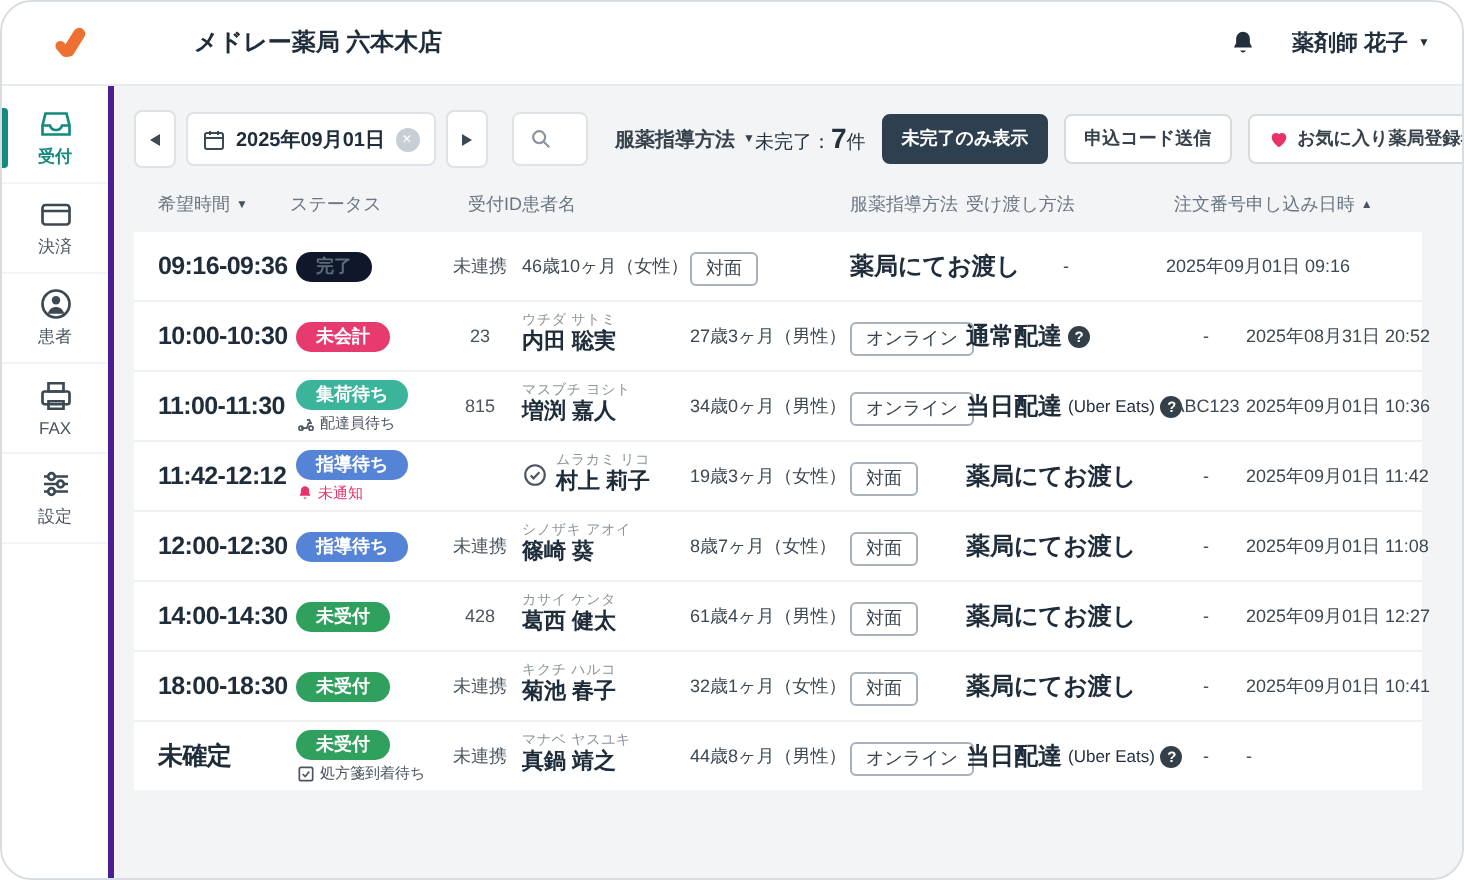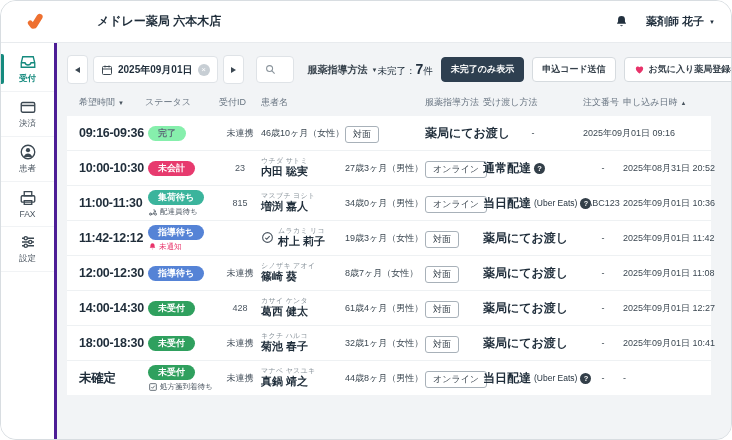--- a/index.html
+++ b/index.html
@@ -61,21 +61,21 @@
   .btn{height:25px;border-radius:4px;display:flex;align-items:center;gap:4px;padding:0 9px;
        font-size:9px;font-weight:bold;cursor:pointer;white-space:nowrap;box-sizing:border-box;}
   .btn-dark{background:#2e3f50;color:#fff;border:1px solid #2e3f50;}
   .btn-light{background:#fff;color:#37424c;border:1px solid #d6dbdf;}
   
   .table{margin-top:13px;}
   .thead,.trow{display:grid;grid-template-columns:78px 74px 42px 84px 80px 58px 100px 40px 90px;align-items:center;}
   .thead{padding-bottom:7px;}
   .th{font-size:9px;color:#6a7683;white-space:nowrap;display:flex;align-items:center;gap:3px;}
   .th:first-child{padding-left:12px;}
-  .th.center{justify-content:flex-start;}
+  .th.center{justify-content:flex-end;}
   .th .sort{font-size:6px;color:#49545e;line-height:1;}
   .tbody{background:#fff;border-radius:3px;}
   .trow{height:34px;border-bottom:1px solid #eef1f3;background:#fff;cursor:pointer;}
   .trow:last-child{border-bottom:none;}
   .cell{white-space:nowrap;}
   .cell.time{font-size:12.5px;font-weight:bold;color:#1f2d3a;letter-spacing:-0.3px;padding-left:12px;}
   .cell.stat{display:flex;flex-direction:column;align-items:flex-start;padding-left:3px;}
   .pill{font-size:9px;font-weight:bold;border-radius:10px;padding:3px 10px;line-height:1;}
   .substat{display:flex;align-items:center;gap:2px;font-size:7.5px;margin-top:2px;line-height:1;}
   .cell.rid{font-size:9px;color:#4a5560;text-align:center;}
@@ -259,21 +259,21 @@
           </div>
           <div class="th">
             <span>申し込み日時</span>
             <span class="sort">▲</span>
           </div>
         </div>
       <div class="tbody" id="tbody">
           <div class="trow">
             <div class="cell time">09:16-09:36</div>
             <div class="cell stat">
-              <span class="pill" style="background: #86efac; color: rgb(92, 107, 120);">完了</span>
+              <span class="pill" style="background: #0f172a; color: rgb(92, 107, 120);">完了</span>
             </div>
             <div class="cell rid">未連携</div>
             <div class="cell age">46歳10ヶ月（女性）</div>
             <div class="cell"><span class="m-badge">対面</span></div>
             <div class="cell delivery">
               <span class="d-label">薬局にてお渡し</span>
             </div>
             <div class="cell order">-</div>
             <div class="cell applied">2025年09月01日 09:16</div>
           </div>

